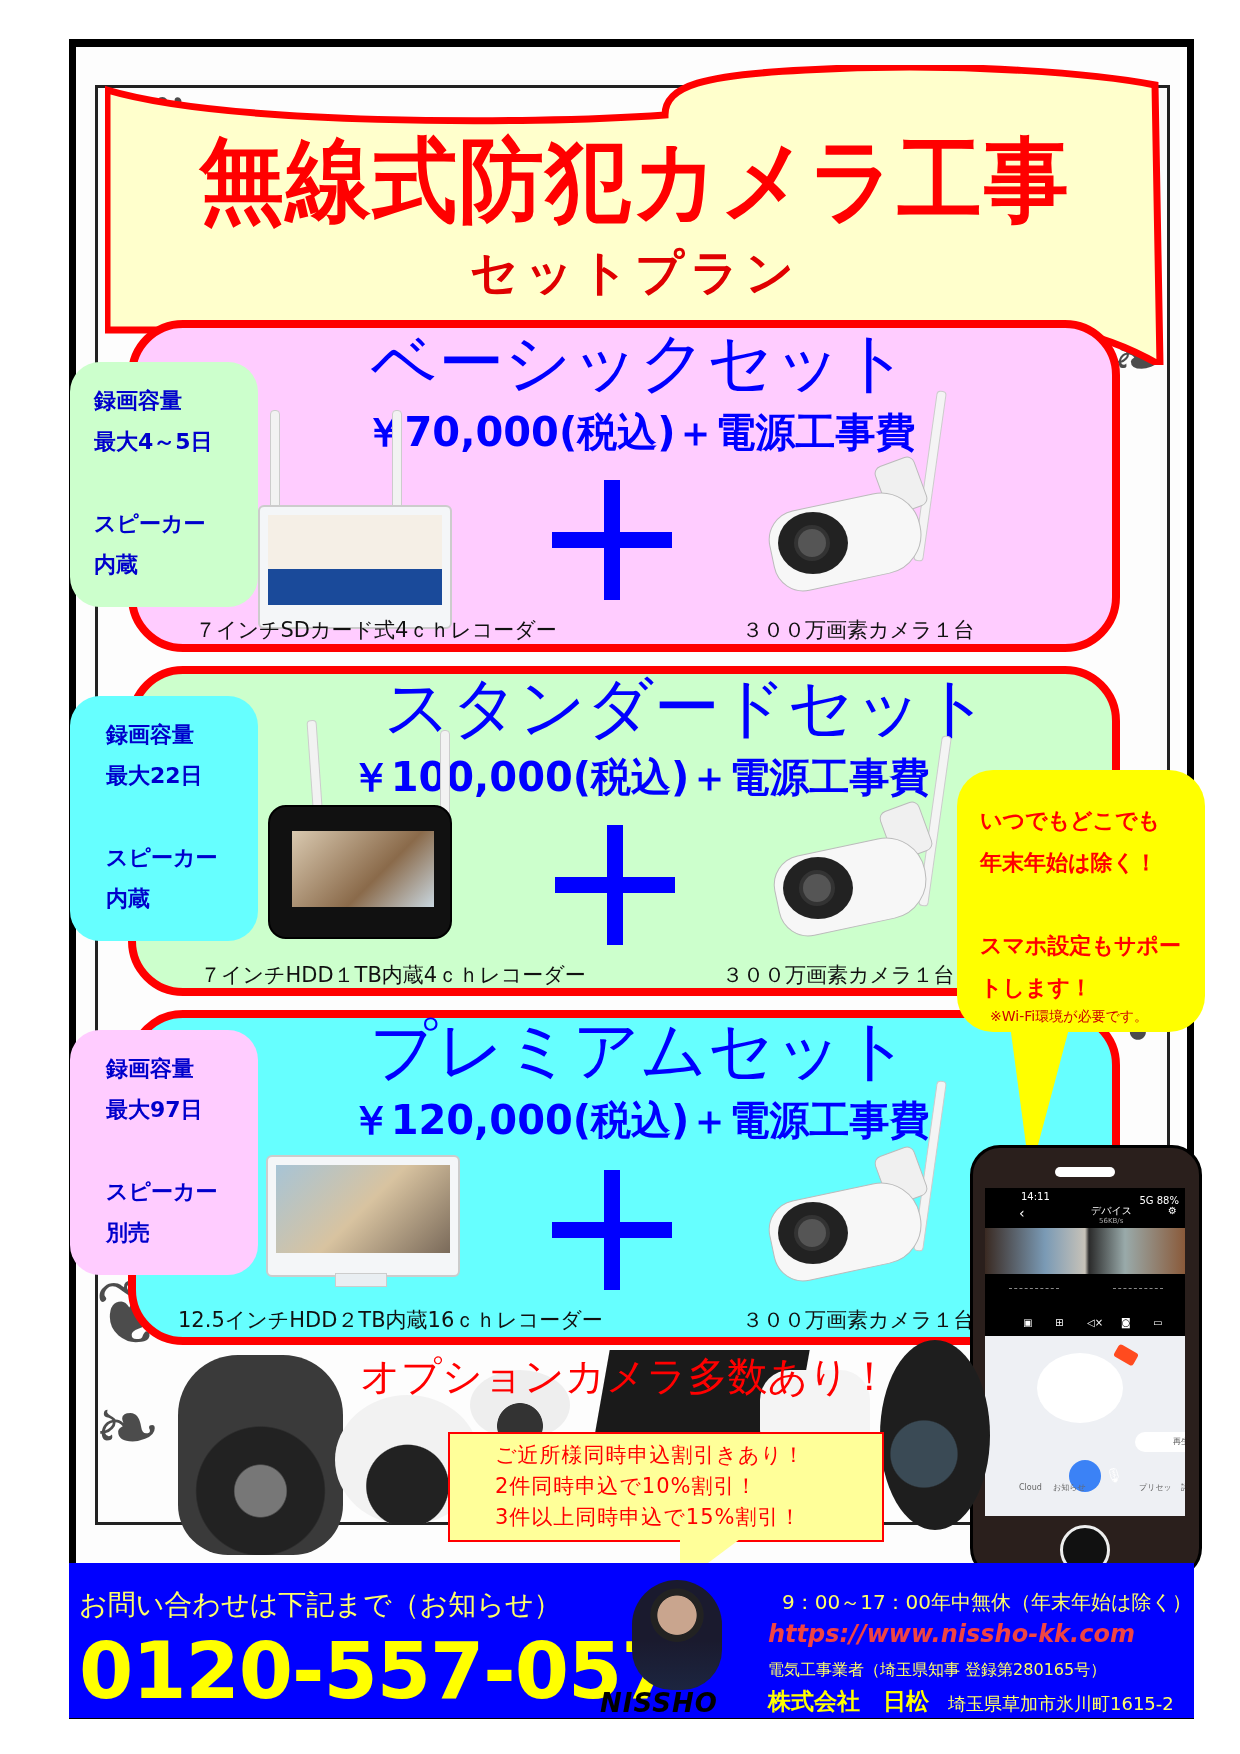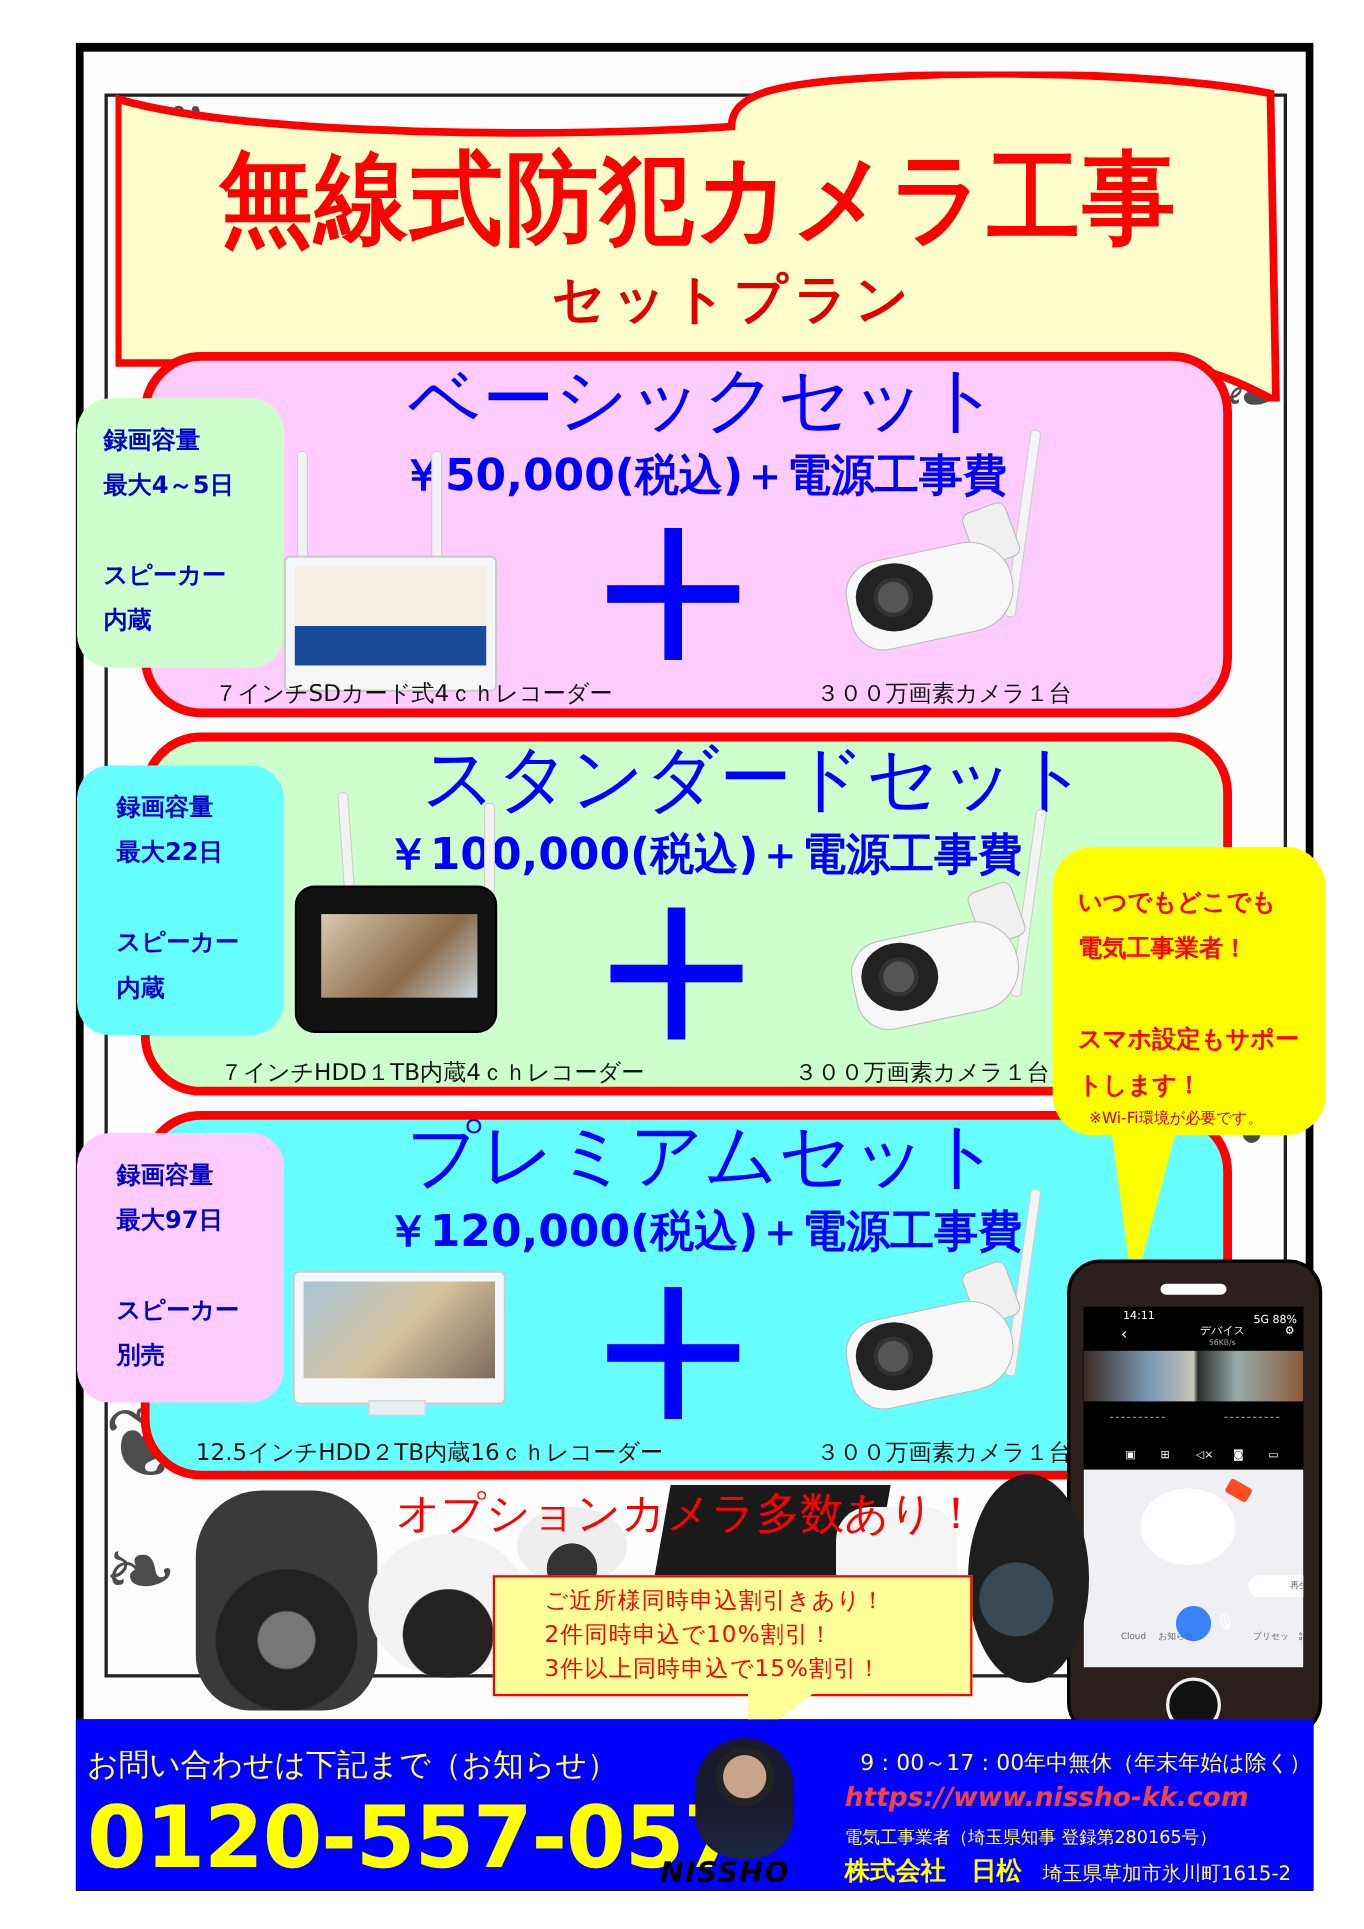--- a/index.html
+++ b/index.html
@@ -6,21 +6,21 @@
   body{width:1240px;height:1754px;background:#fff;position:relative;overflow:hidden;font-family:"DejaVu Sans","Liberation Sans",sans-serif;}
   .abs{position:absolute;}
   
   #frame{left:69px;top:39px;width:1125px;height:1680px;background:#000;}
   #frame-inner{left:76px;top:47px;width:1111px;height:1516px;background:#fdfdfd;}
   #ornament-box{left:95px;top:85px;width:1075px;height:1440px;border:3px solid #222;box-sizing:border-box;}
   .orn{position:absolute;color:#111;font-size:60px;line-height:1;opacity:.75;font-family:"DejaVu Serif",serif;}
   
   #banner{left:105px;top:65px;width:1060px;height:300px;}
   #title{left:105px;top:135px;width:1060px;text-align:center;color:#ff0000;font-weight:900;font-size:92px;letter-spacing:2px;line-height:1;font-family:"DejaVu Sans",sans-serif;transform:scaleX(.92);transform-origin:center;}
-  #subtitle{left:105px;top:248px;width:1060px;text-align:center;color:#e00000;font-weight:900;font-size:48px;line-height:1;letter-spacing:6px;padding-left:32px;}
+  #subtitle{left:105px;top:248px;width:1060px;text-align:center;color:#e00000;font-weight:900;font-size:48px;line-height:1;letter-spacing:6px;}
   
   .panel{position:absolute;left:128px;width:992px;border:8px solid #ff0000;border-radius:55px;box-sizing:border-box;}
   #panel-basic{top:320px;height:332px;background:#ffccff;}
   #panel-standard{top:666px;height:330px;background:#ccffcc;}
   #panel-premium{top:1010px;height:335px;background:#66ffff;}
   .set-name{position:absolute;left:290px;width:700px;text-align:center;color:#0000ff;font-size:66px;line-height:1;}
   .set-price{position:absolute;left:290px;width:700px;text-align:center;color:#0000ff;font-size:40px;font-weight:bold;line-height:1;}
   .plus{position:absolute;width:120px;height:120px;}
   .plus:before{content:"";position:absolute;left:52px;top:0;width:16px;height:120px;background:#0000ff;}
   .plus:after{content:"";position:absolute;left:0;top:52px;width:120px;height:16px;background:#0000ff;}
@@ -82,21 +82,21 @@
 </div>
 
 <svg id="banner" class="abs" viewBox="0 0 1060 300">
   <path d="M 2 25 C 120 60, 420 60, 560 50 C 560 20, 600 10, 700 5 C 860 -4, 1000 10, 1050 20 L 1055 300 C 1020 280, 990 270, 960 265 L 2 265 Z" fill="#ffffcc" stroke="#ff0000" stroke-width="7"></path>
 </svg>
 <div id="title" class="abs">無線式防犯カメラ工事</div>
 <div id="subtitle" class="abs">セットプラン</div>
 
 <div id="panel-basic" class="panel"></div>
 <div class="set-name abs" style="top:330px;">ベーシックセット</div>
-<div class="set-price abs" style="top:412px;">￥50,000(税込)＋電源工事費</div>
+<div class="set-price abs" style="top:412px;">￥70,000(税込)＋電源工事費</div>
 <div class="info-bubble" style="top:362px;background:#ccffcc;">
   <span class="ln">録画容量</span>
   <span class="ln">最大4～5日</span>
   <span class="ln"></span>
   <span class="ln">スピーカー</span>
   <span class="ln">内蔵</span>
 </div>
 <div class="antenna" style="left:270px;top:410px;height:110px;"></div>
 <div class="antenna" style="left:392px;top:410px;height:110px;"></div>
 <div class="recorder" style="left:258px;top:505px;width:190px;height:120px;">
@@ -157,21 +157,21 @@
     <div class="mount"></div>
     <div class="body"></div>
     <div class="lens"></div>
   </div>
 <div class="caption" style="left:178px;top:1310px;">12.5インチHDD２TB内蔵16ｃｈレコーダー</div>
 <div class="caption" style="left:742px;top:1310px;">３００万画素カメラ１台</div>
 
 <div id="yellow-callout" class="abs"></div>
 <div id="yellow-tail" class="abs"></div>
 <div class="yc-line" style="top:810px;">いつでもどこでも</div>
-<div class="yc-line" style="top:852px;">電気工事業者！</div>
+<div class="yc-line" style="top:852px;">年末年始は除く！</div>
 <div class="yc-line" style="top:935px;">スマホ設定もサポー</div>
 <div class="yc-line" style="top:977px;">トします！</div>
 <div id="yc-note" class="abs">※Wi-Fi環境が必要です。</div>
 
 <div id="phone" class="abs"></div>
 <div id="phone-speaker" class="abs"></div>
 <div id="phone-screen" class="abs">
   <span class="ps" style="left:10px;top:4px;">14:11</span>
   <span class="ps" style="right:6px;top:8px;">5G 88%</span>
   <span class="ps" style="left:8px;top:18px;font-size:14px;">‹</span>

